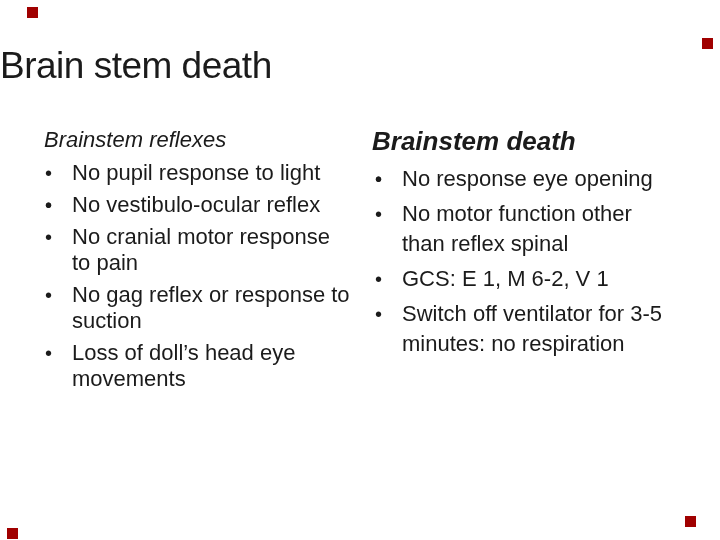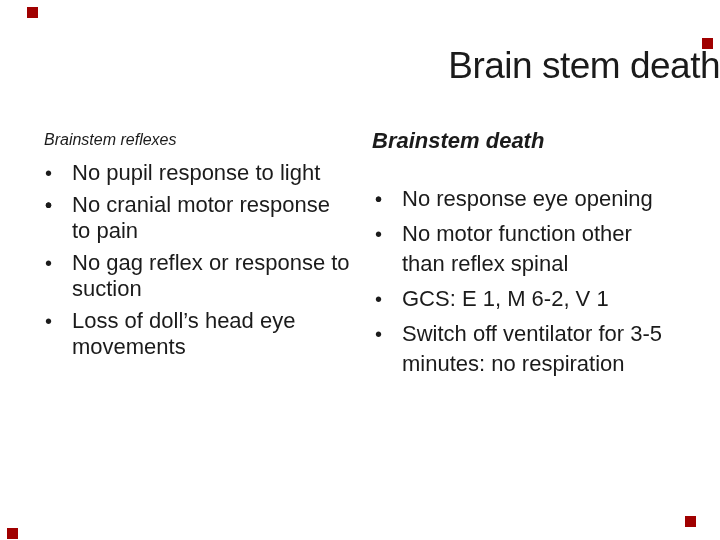--- a/index.html
+++ b/index.html
@@ -25,21 +25,21 @@
   .corner-mark.tl { left: 27px; top: 7px; }
   .corner-mark.tr { left: 702px; top: 38px; }
   .corner-mark.bl { left: 7px; top: 528px; }
   .corner-mark.br { left: 685px; top: 516px; }
   .title {
     position: absolute;
     left: 0;
     top: 46px;
     width: 720px;
     margin: 0;
-    text-align: right;
+    text-align: left;
     font-size: 37px;
     font-weight: 400;
     line-height: 1.1;
     color: #1b1b1b;
     letter-spacing: -0.5px;
   }
   .col {
     position: absolute;
     top: 126px;
   }
@@ -49,32 +49,32 @@
   }
   .col-right {
     left: 372px;
     width: 340px;
   }
   .col-heading {
     margin: 0;
     color: #1b1b1b;
   }
   .col-left .col-heading {
-    font-size: 16px;
+    font-size: 22px;
     font-style: italic;
     font-weight: 400;
     line-height: 28px;
     margin-bottom: 6px;
   }
   .col-right .col-heading {
-    font-size: 22px;
+    font-size: 26px;
     font-style: italic;
     font-weight: 700;
     line-height: 30px;
-    margin-bottom: 28px;
+    margin-bottom: 8px;
   }
   ul.list {
     list-style: none;
     margin: 0;
     padding: 0;
   }
   ul.list li {
     position: relative;
     font-size: 22px;
     color: #1b1b1b;
@@ -117,20 +117,21 @@
     <ul class="list">
       <li>
         <span class="bullet">•</span>
         <span class="li-text">No pupil response to light</span>
       </li>
       <li>
         <span class="bullet">•</span>
       </li>
       <li>
         <span class="bullet">•</span>
+        <span class="li-text">No vestibulo-ocular reflex</span>
       </li>
       <li>
         <span class="bullet">•</span>
         <span class="li-text">No cranial motor response
 to pain</span>
       </li>
       <li>
         <span class="bullet">•</span>
         <span class="li-text">No gag reflex or response to
 suction</span>

